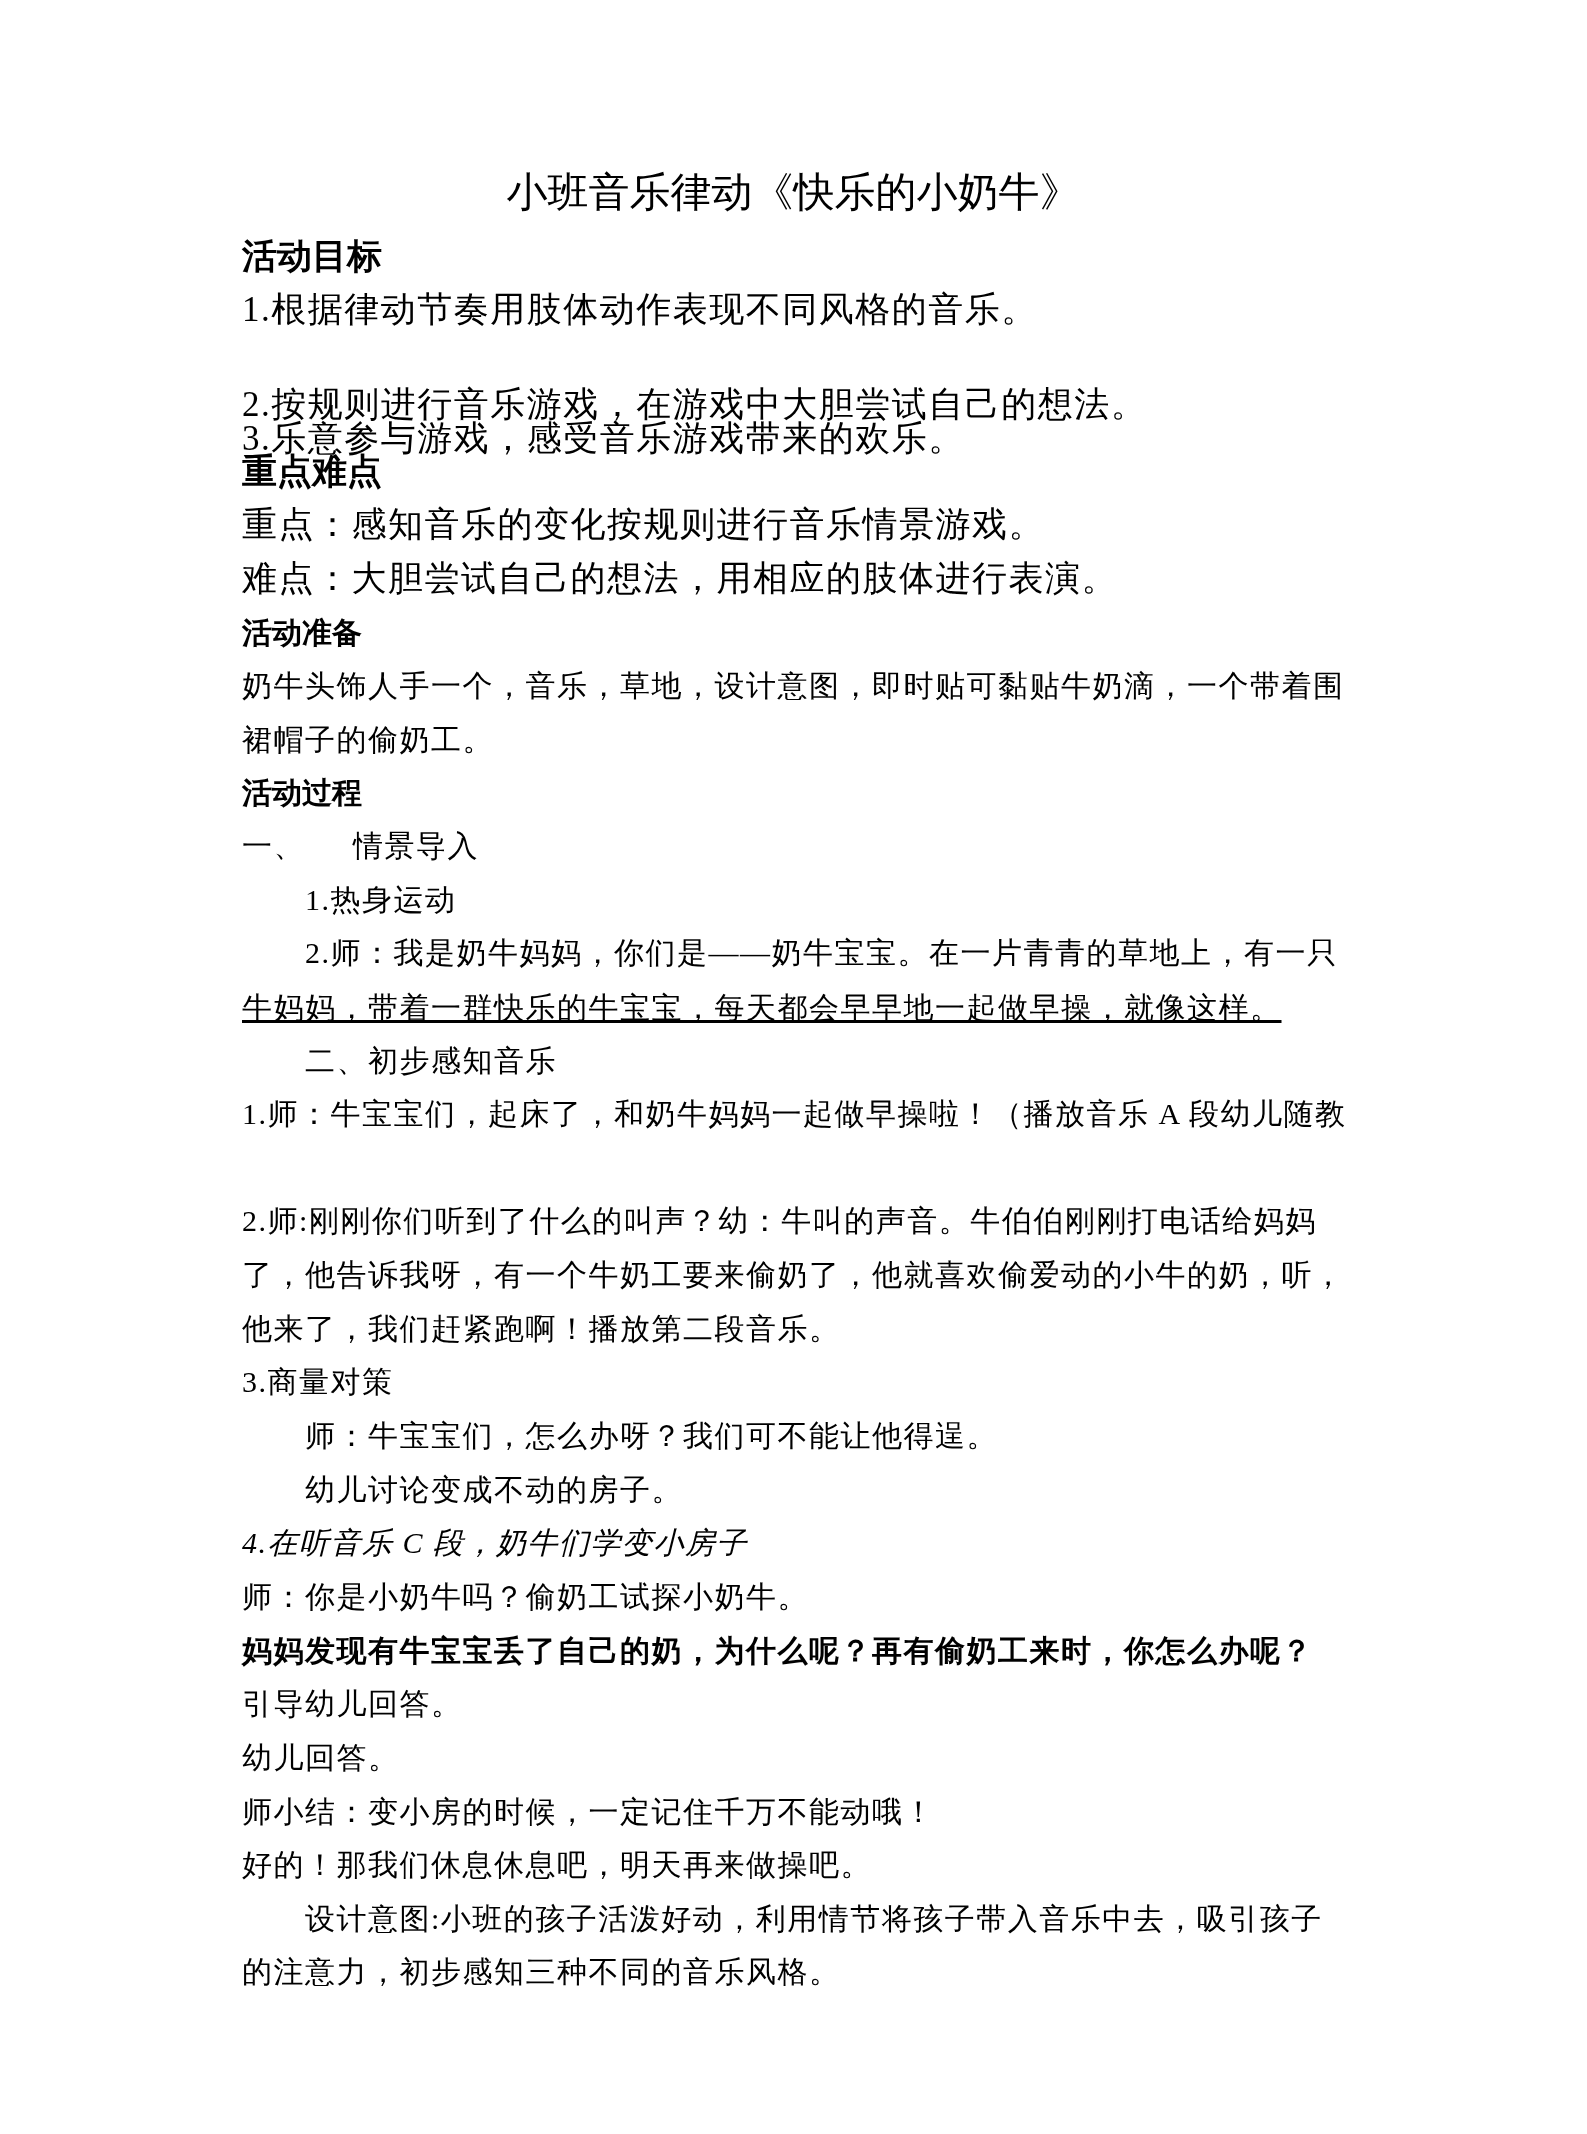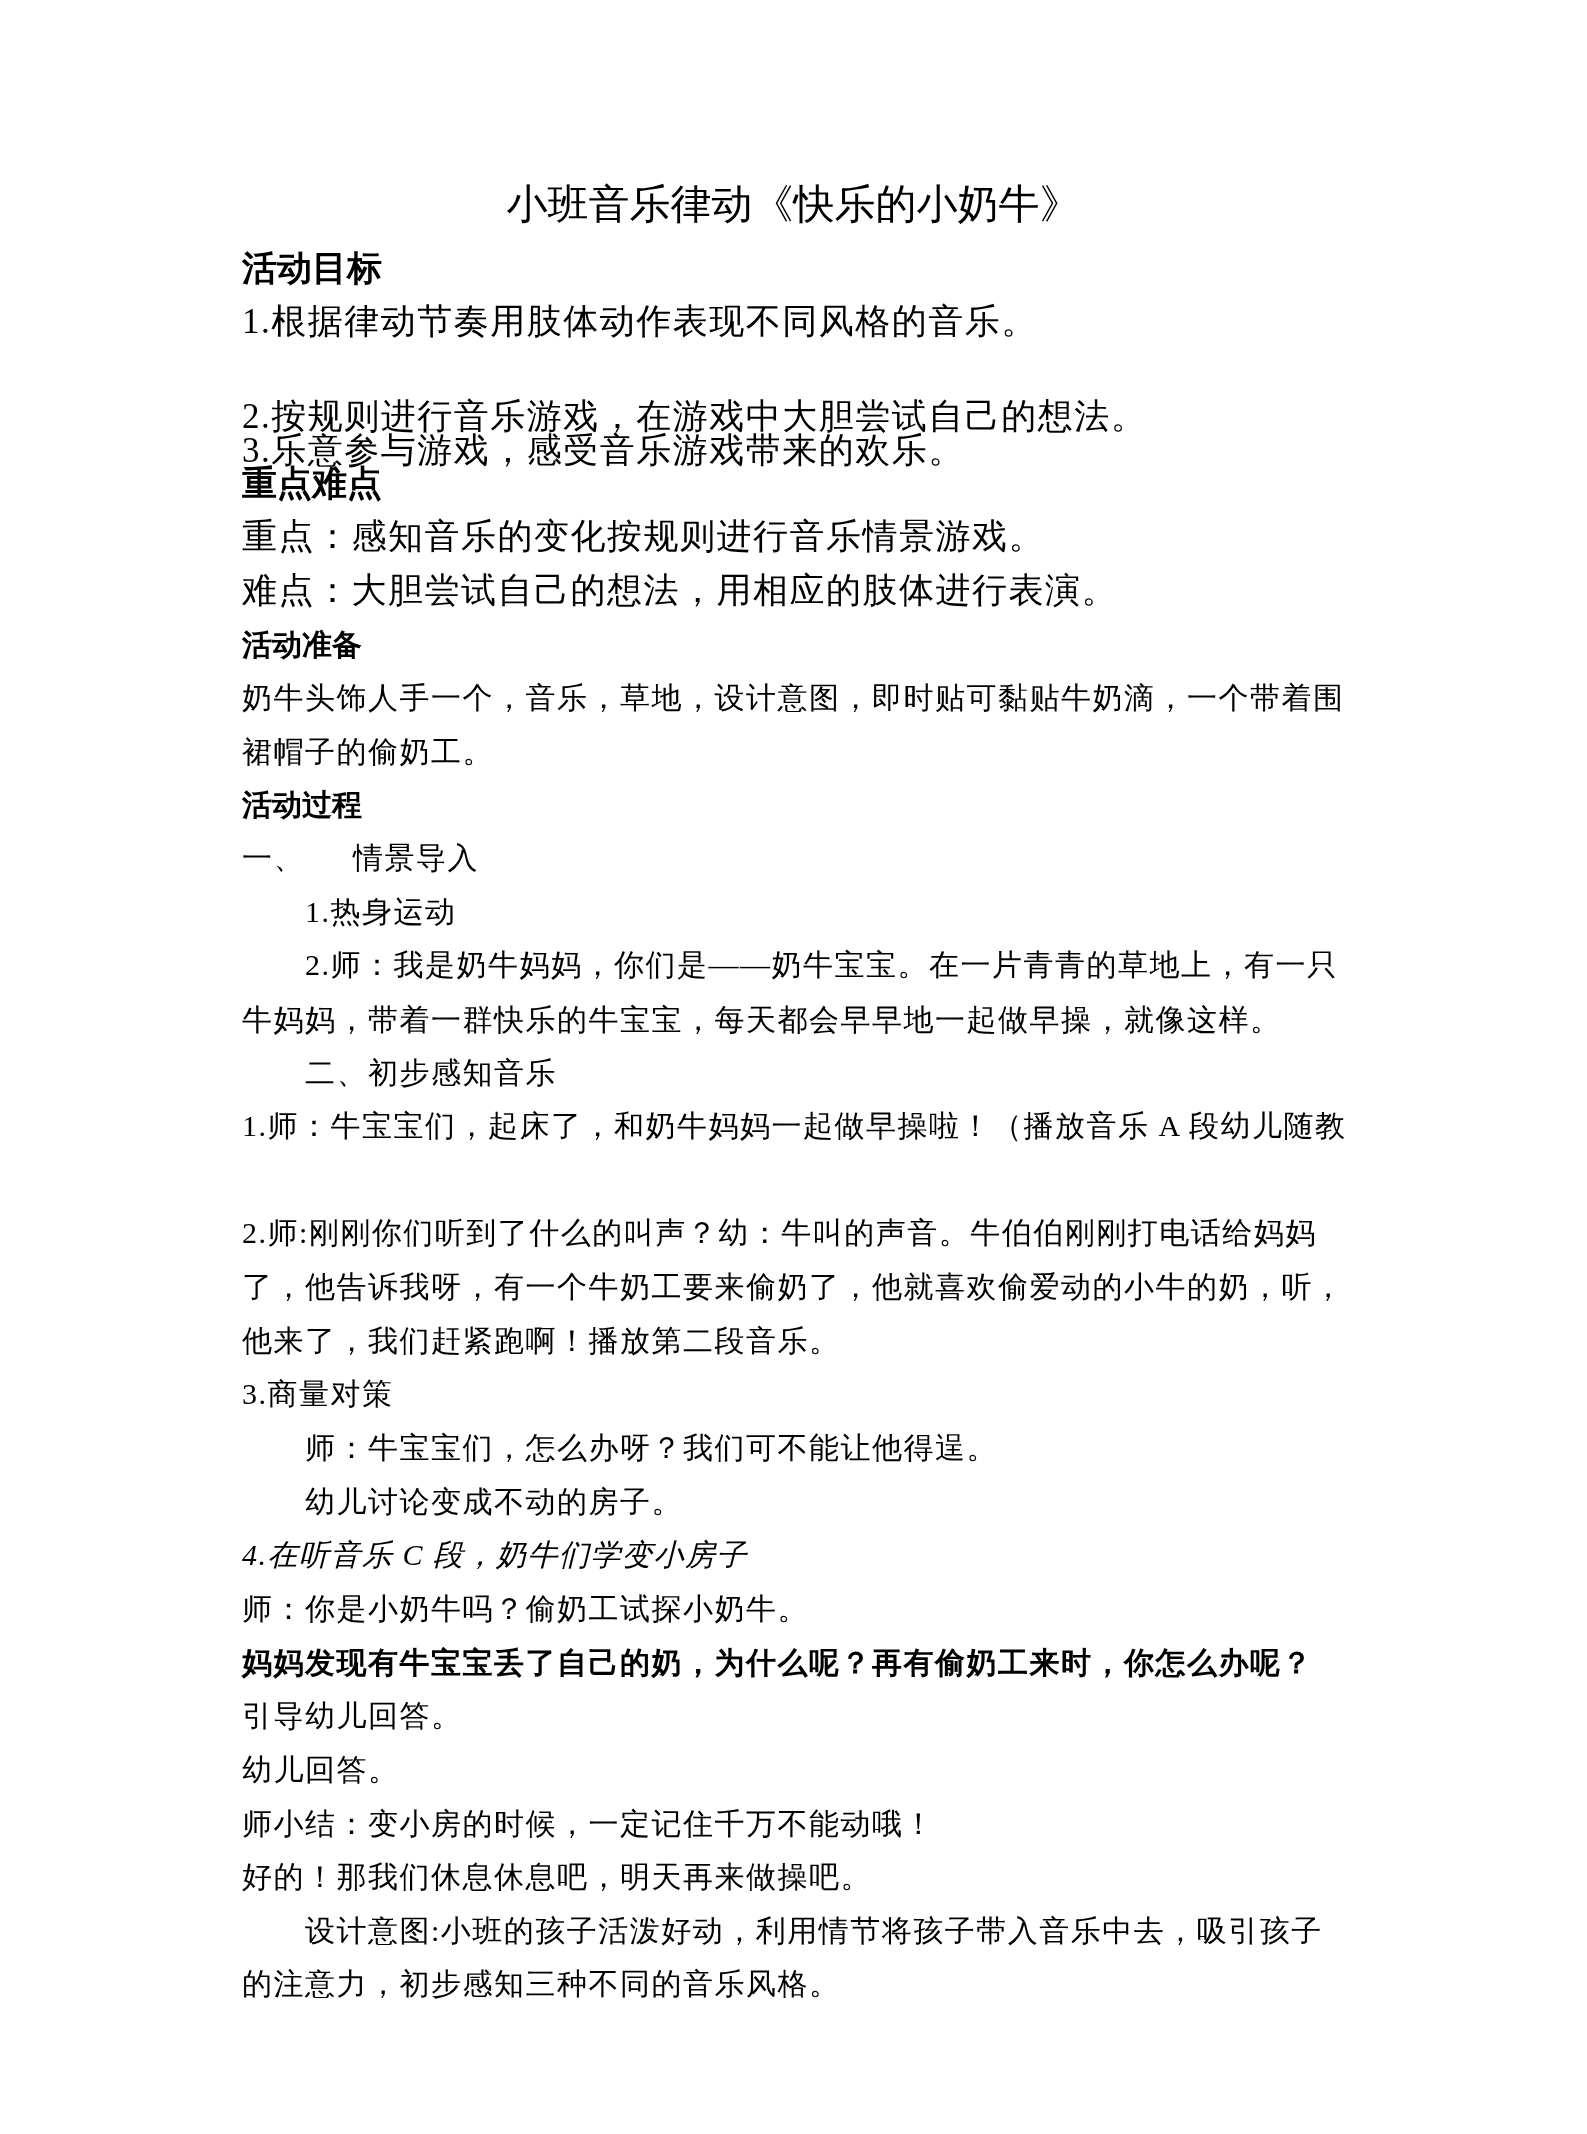--- a/index.html
+++ b/index.html
@@ -10,21 +10,21 @@
   body {
     width: 1587px;
     height: 2134px;
     position: relative;
     overflow: hidden;
     font-family: "Liberation Serif", "DejaVu Serif", serif;
     color: #000000;
   }
   .page {
     position: absolute;
-    left: 0; top: 16px;
+    left: 0; top: 4px;
     width: 1587px;
     height: 1536px;
     background: #ffffff;
   }
   .line {
     position: absolute;
     left: 242px;
     width: 1104px;
     white-space: nowrap;
     line-height: 1;
@@ -81,21 +81,21 @@
   <div class="line h-sm" style="top:629px;">活动准备</div>
   <div class="line t-sm" style="top:682px;">奶牛头饰人手一个，音乐，草地，设计意图，即时贴可黏贴牛奶滴，一个带着围</div>
   <div class="line t-sm" style="top:736px;">裙帽子的偷奶工。</div>
 
   <div class="line h-sm" style="top:789px;">活动过程</div>
   <div class="line t-sm" style="top:842px;">
     <span>一、</span><span class="gap"></span><span>情景导入</span>
   </div>
   <div class="line t-sm indent" style="top:896px;">1.热身运动</div>
   <div class="line t-sm indent" style="top:949px;">2.师：我是奶牛妈妈，你们是——奶牛宝宝。在一片青青的草地上，有一只</div>
-  <div class="line t-sm" style="top:1004px;">牛妈妈，带着一群快乐的牛宝宝，每天都会早早地一起做早操，就像这样。</div>
+  <div class="line t-sm" style="top:1004px;text-decoration:underline;">牛妈妈，带着一群快乐的牛宝宝，每天都会早早地一起做早操，就像这样。</div>
 
   <div class="line t-sm indent" style="top:1057px;">二、初步感知音乐</div>
   <div class="line t-sm" style="top:1110px;font-family:Liberation Serif, serif;">1.师：牛宝宝们，起床了，和奶牛妈妈一起做早操啦！（播放音乐 A 段幼儿随教</div>
   <div class="line t-sm" style="top:1217px;">2.师:刚刚你们听到了什么的叫声？幼：牛叫的声音。牛伯伯刚刚打电话给妈妈</div>
   <div class="line t-sm" style="top:1271px;">了，他告诉我呀，有一个牛奶工要来偷奶了，他就喜欢偷爱动的小牛的奶，听，</div>
   <div class="line t-sm" style="top:1325px;">他来了，我们赶紧跑啊！播放第二段音乐。</div>
   <div class="line t-sm" style="top:1378px;">3.商量对策</div>
   <div class="line t-sm indent" style="top:1432px;">师：牛宝宝们，怎么办呀？我们可不能让他得逞。</div>
   <div class="line t-sm indent" style="top:1486px;">幼儿讨论变成不动的房子。</div>
   <div class="line t-sm" style="top:1539px;font-style:italic;">4.在听音乐 C 段，奶牛们学变小房子</div>

